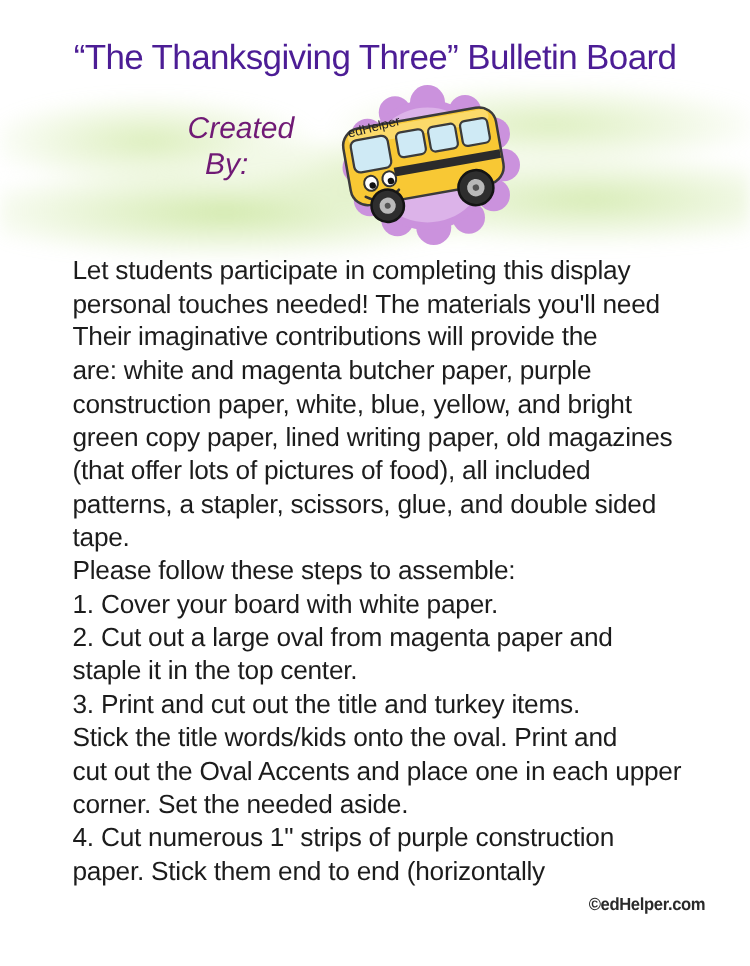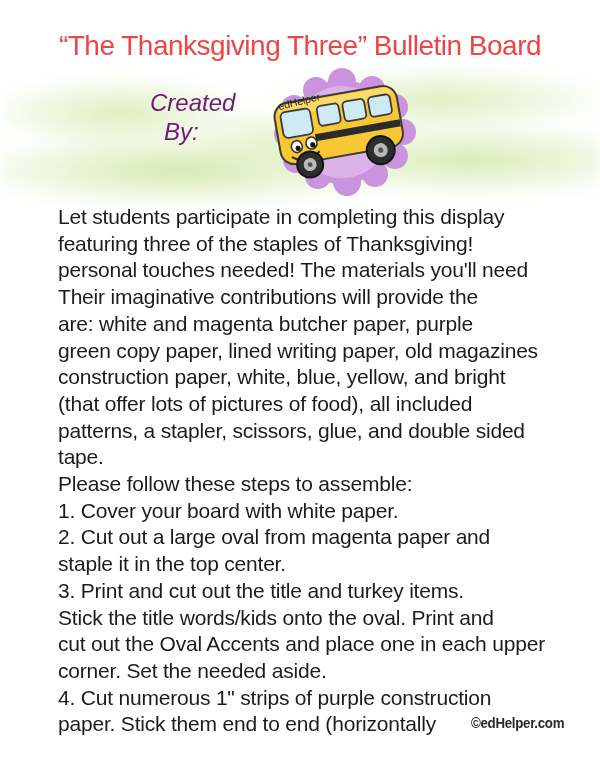--- a/index.html
+++ b/index.html
@@ -24,21 +24,21 @@
       radial-gradient(ellipse 170px 42px at 300px 78px,  rgba(186,222,124,.42), rgba(186,222,124,0) 70%),
       radial-gradient(ellipse 120px 30px at 55px 78px,   rgba(255,255,255,.85), rgba(255,255,255,0) 75%);
     filter: blur(6px);
     pointer-events: none;
   }
 
   .title {
     position: absolute; left: 0; top: 30px; width: 600px;
     text-align: center;
     font-size: 28px; letter-spacing: -0.5px;
-    color: #ef4444;
+    color: #4c1d95;
     white-space: nowrap;
   }
 
   .created {
     position: absolute; left: 150px; top: 88px; width: 130px;
     text-align: left;
     font-size: 24px; color: #701a75; line-height: 29px; font-style: italic;
   }
   .created .by { padding-left: 14px; }
 
@@ -118,26 +118,25 @@
         <circle cx="124" cy="95" r="7" fill="#b9b9b9"></circle>
         <circle cx="124" cy="95" r="2.6" fill="#555555"></circle>
 
         <text x="31" y="38" font-size="10.5" fill="#222222" transform="rotate(-4 31 38)">edHelper</text>
       </g>
     </svg>
   </div>
 
   <div class="body-text">
     <div>Let students participate in completing this display</div>
-    <div>featuring three of the staples of Thanksgiving!</div>
     <div>personal touches needed! The materials you'll need</div>
     <div>Their imaginative contributions will provide the</div>
     <div>are: white and magenta butcher paper, purple</div>
+    <div>construction paper, white, blue, yellow, and bright</div>
     <div>green copy paper, lined writing paper, old magazines</div>
-    <div>construction paper, white, blue, yellow, and bright</div>
     <div>(that offer lots of pictures of food), all included</div>
     <div>patterns, a stapler, scissors, glue, and double sided</div>
     <div>tape.</div>
     <div>Please follow these steps to assemble:</div>
     <div>1. Cover your board with white paper.</div>
     <div>2. Cut out a large oval from magenta paper and</div>
     <div>staple it in the top center.</div>
     <div>3. Print and cut out the title and turkey items.</div>
     <div>Stick the title words/kids onto the oval. Print and</div>
     <div>cut out the Oval Accents and place one in each upper</div>

